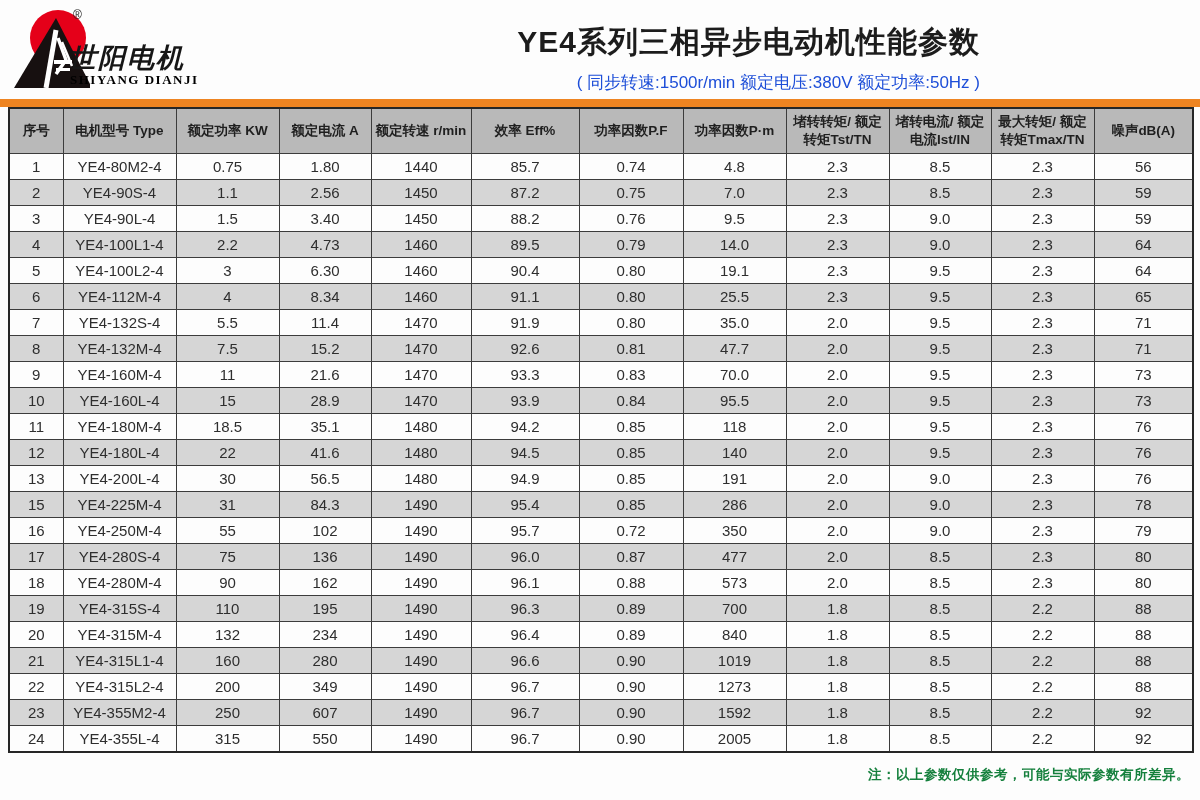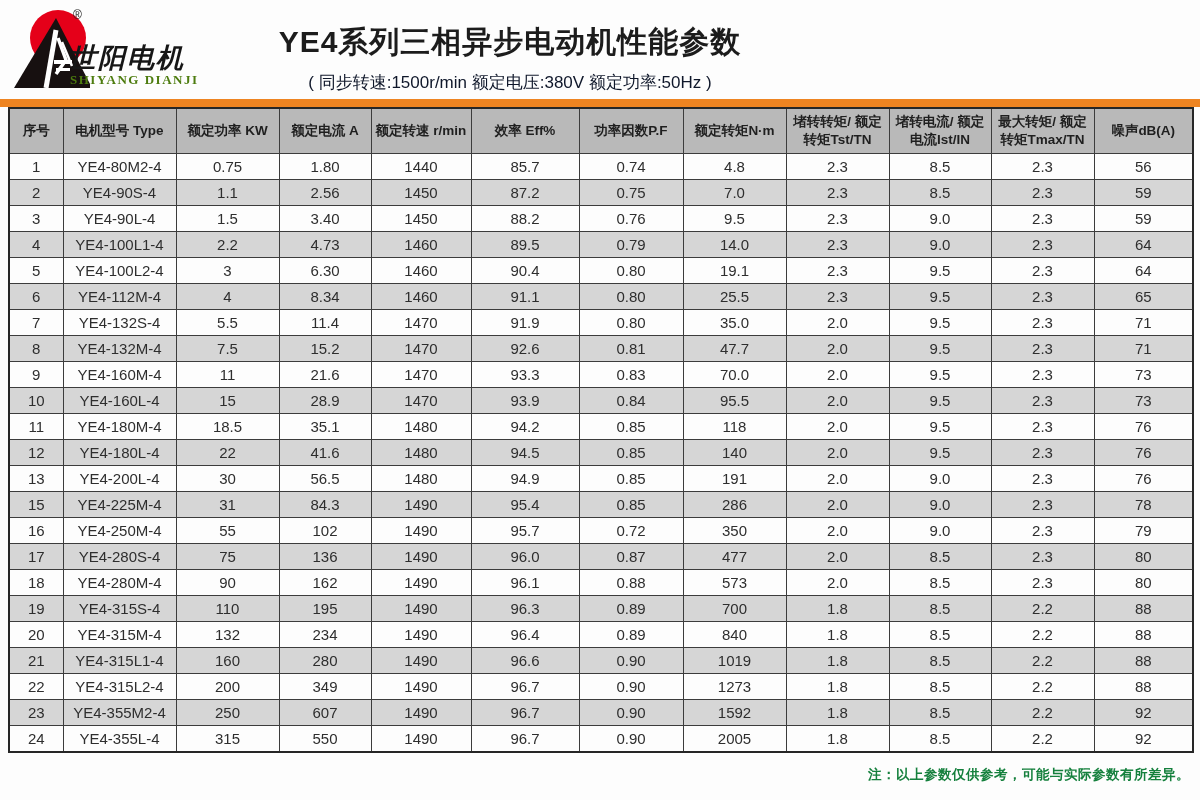--- a/index.html
+++ b/index.html
@@ -21,28 +21,28 @@
   
   .logo { position:absolute; left:10px; top:6px; width:190px; height:92px; }
   .logo svg { position:absolute; left:0; top:2px; }
   .logo .reg { position:absolute; left:63px; top:2px; font-size:12px; color:#222; }
   .logo .brand-cn {
     position:absolute; left:59px; top:34px; font-size:27px; font-weight:900;
     color:#161616; letter-spacing:2px; white-space:nowrap;font-style:italic;
   }
   .logo .brand-en {
     position:absolute; left:60px; top:66px; font-size:13px; font-weight:bold;
-    font-family:"Liberation Serif","DejaVu Serif",serif; color:#4d7c0f;
+    font-family:"Liberation Serif","DejaVu Serif",serif; color:#000000;
     letter-spacing:1.5px; white-space:nowrap;
   }
-  .titles { position:absolute; left:0; top:0; width:980px; text-align:center;padding-left:20px; }
+  .titles { position:absolute; left:0; top:0; width:980px; text-align:right; }
   .page-title {
     margin-top:22px; font-size:30px; font-weight:bold; color:#1c1c1c; letter-spacing:1px;
   }
-  .page-subtitle { margin-top:8px; font-size:17px; color:#0f172a; }
+  .page-subtitle { margin-top:8px; font-size:17px; color:#1d4ed8; }
 
   
   .accent-bar {
     position:absolute; left:0; top:99px; width:1200px; height:8px;
     background:var(--accent-orange);
   }
 
   
   .table-wrap { position:absolute; left:8px; top:107px; width:1184px; }
   table.spec {
@@ -112,21 +112,21 @@
       </colgroup>
       <thead>
           <tr>
             <th>序号</th>
             <th>电机型号 Type</th>
             <th>额定功率 KW</th>
             <th>额定电流 A</th>
             <th>额定转速 r/min</th>
             <th>效率 Eff%</th>
             <th>功率因数P.F</th>
-            <th>额定转矩N·m</th>
+            <th>功率因数P·m</th>
             <th>堵转转矩/ 额定转矩Tst/TN</th>
             <th>堵转电流/ 额定电流Ist/IN</th>
             <th>最大转矩/ 额定转矩Tmax/TN</th>
             <th>噪声dB(A)</th>
           </tr>
         </thead>
       <tbody>
           <tr>
             <td>1</td>
             <td>YE4-80M2-4</td>

